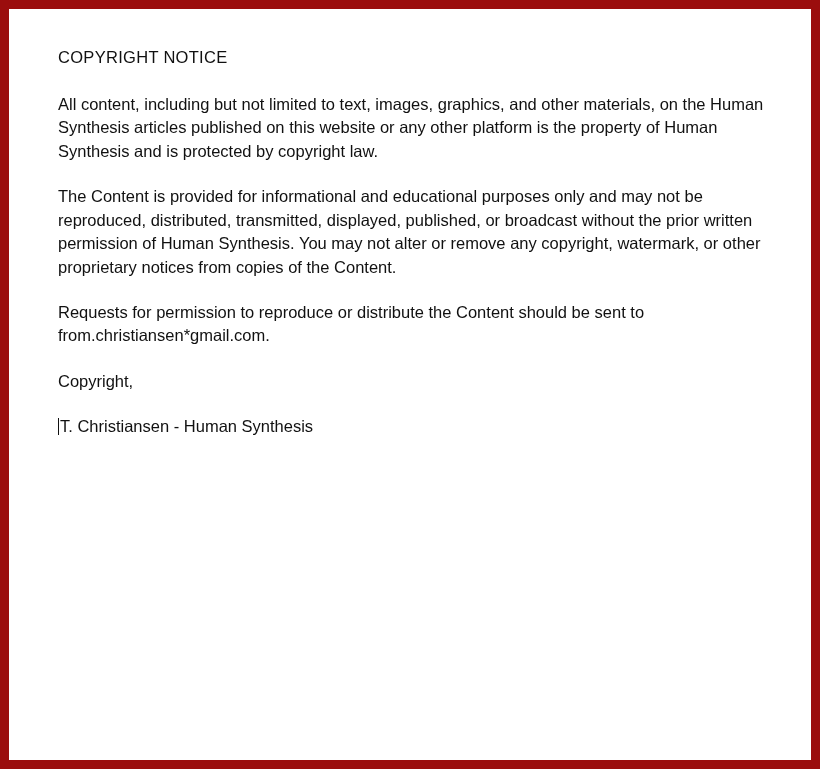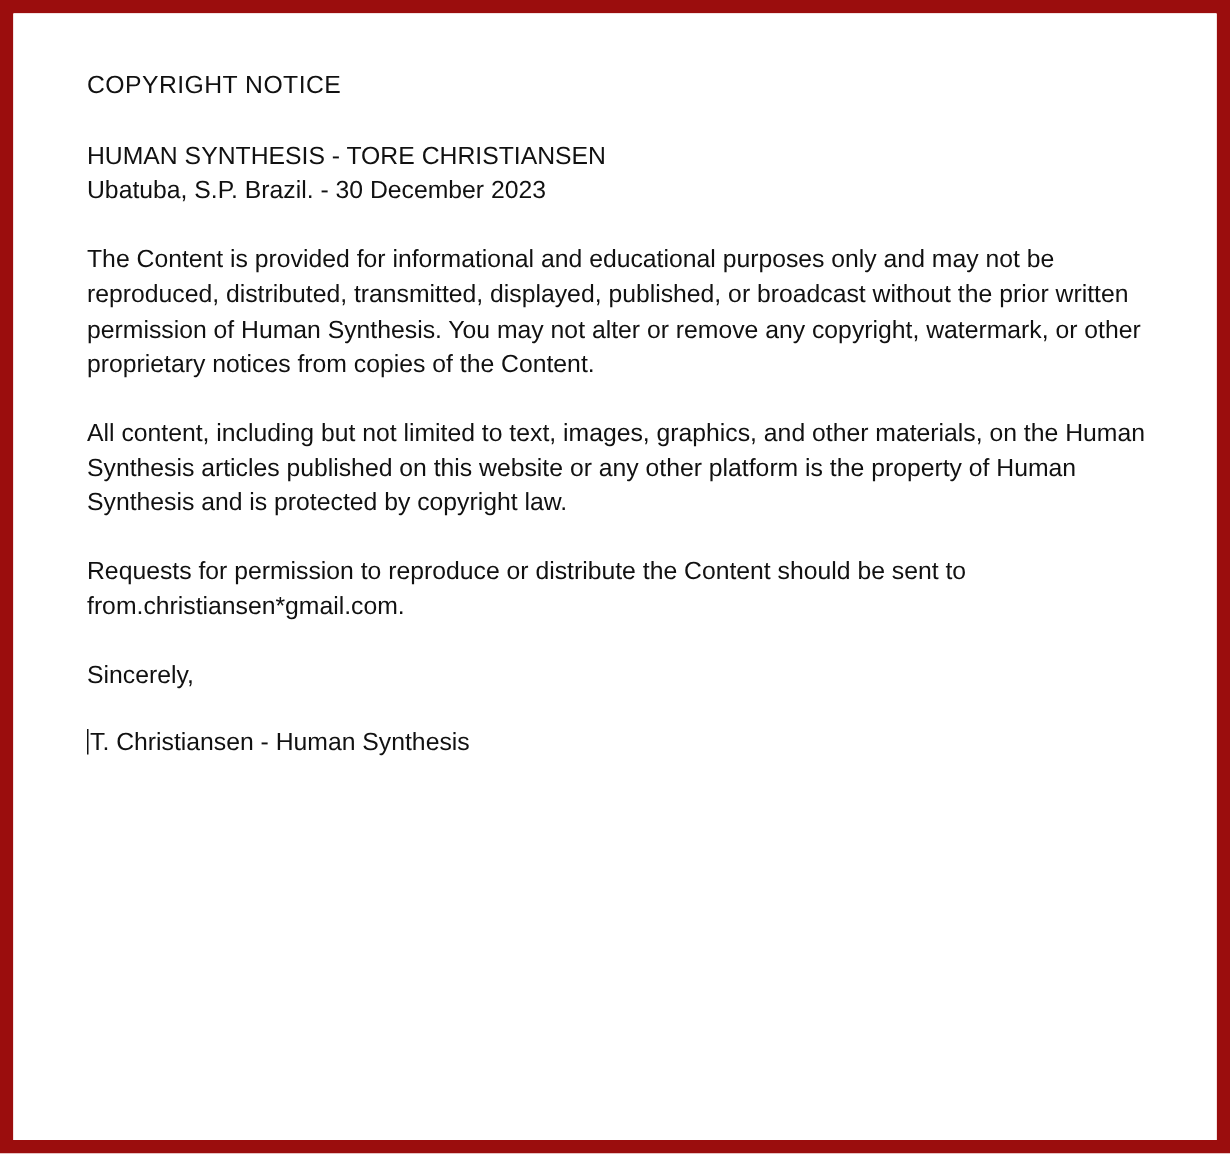--- a/index.html
+++ b/index.html
@@ -79,32 +79,28 @@
   }
 </style>
 </head>
 <body>
 
 <div class="page-frame">
   <div class="page-inner">
 
     <h1 class="doc-title">COPYRIGHT NOTICE</h1>
 
-    <p class="doc-subtitle">
-      <span>HUMAN SYNTHESIS - TORE CHRISTIANSEN</span>
-      <span class="line2">Ubatuba, S.P. Brazil. - 30 December 2023</span>
-    </p>
+
+    <p class="body-block">All content, including but not limited to text, images, graphics, and other materials, on the Human Synthesis articles published on this website or any other platform is the property of Human Synthesis and is protected by copyright law.</p>
 
     <p class="body-block">The Content is provided for informational and educational purposes only and may not be reproduced, distributed, transmitted, displayed, published, or broadcast without the prior written permission of Human Synthesis. You may not alter or remove any copyright, watermark, or other proprietary notices from copies of the Content.</p>
-
-    <p class="body-block">All content, including but not limited to text, images, graphics, and other materials, on the Human Synthesis articles published on this website or any other platform is the property of Human Synthesis and is protected by copyright law.</p>
 
     <p class="body-block">Requests for permission to reproduce or distribute the Content should be sent to from.christiansen*gmail.com.</p>
 
 
 
 
-    <p class="sign-off">Sincerely,</p>
+    <p class="sign-off">Copyright,</p>
 
     <p class="signature-row"><span class="caret"></span><span>T. Christiansen - Human Synthesis</span></p>
 
   </div>
 </div>
 
 </body></html>

